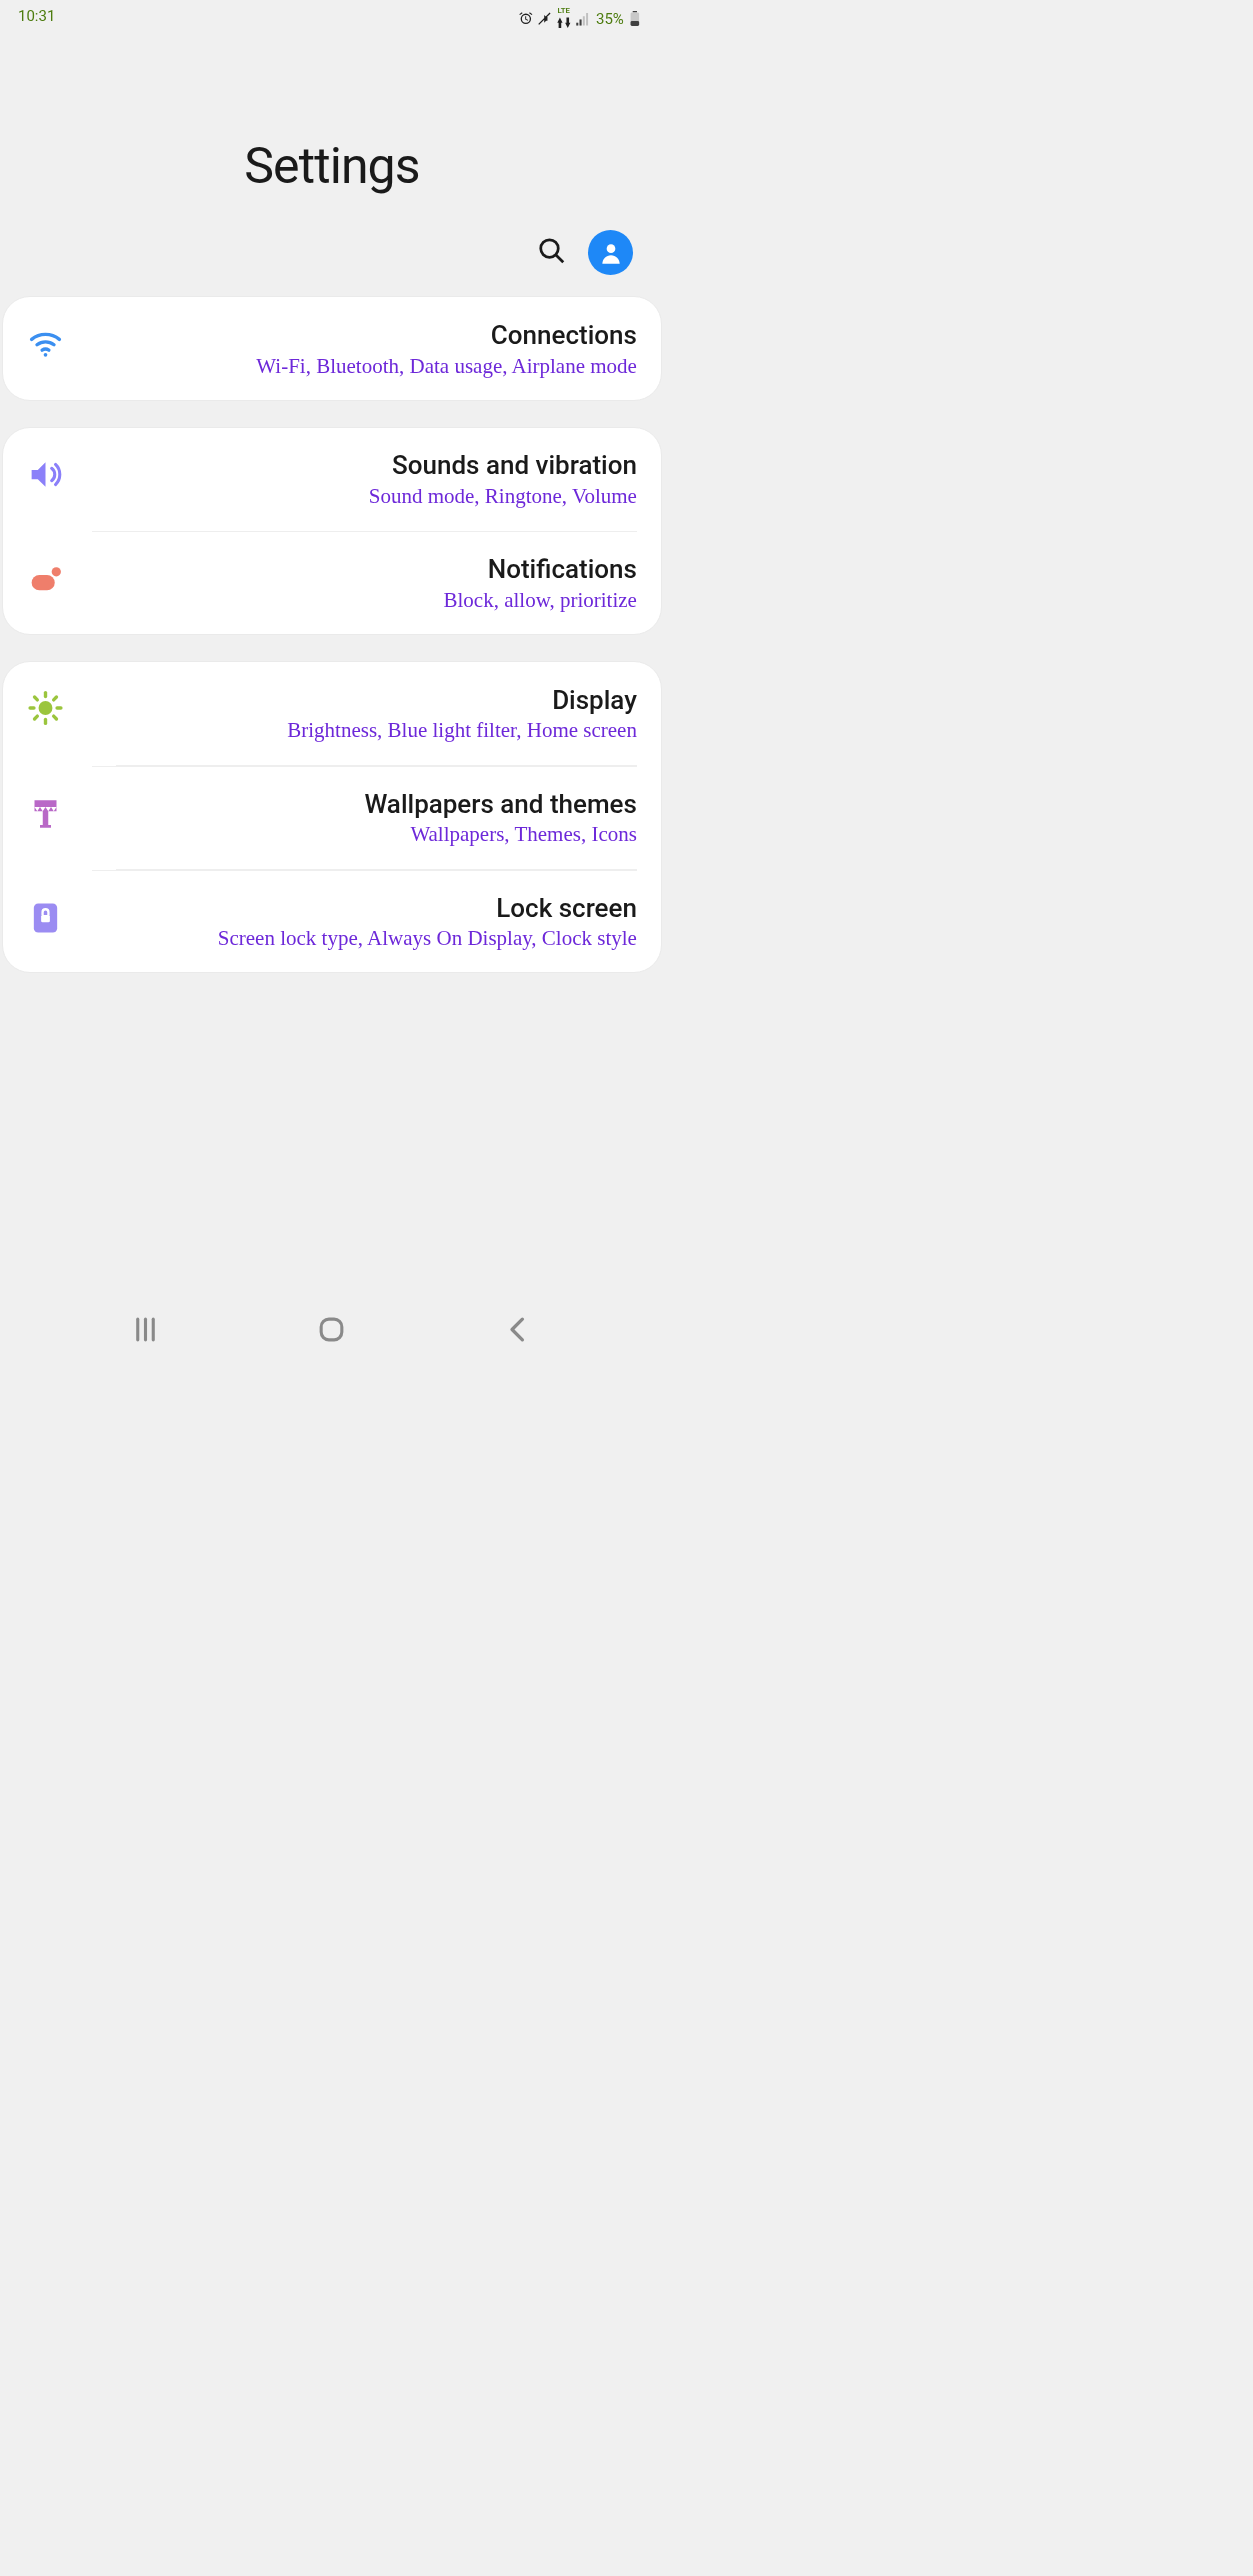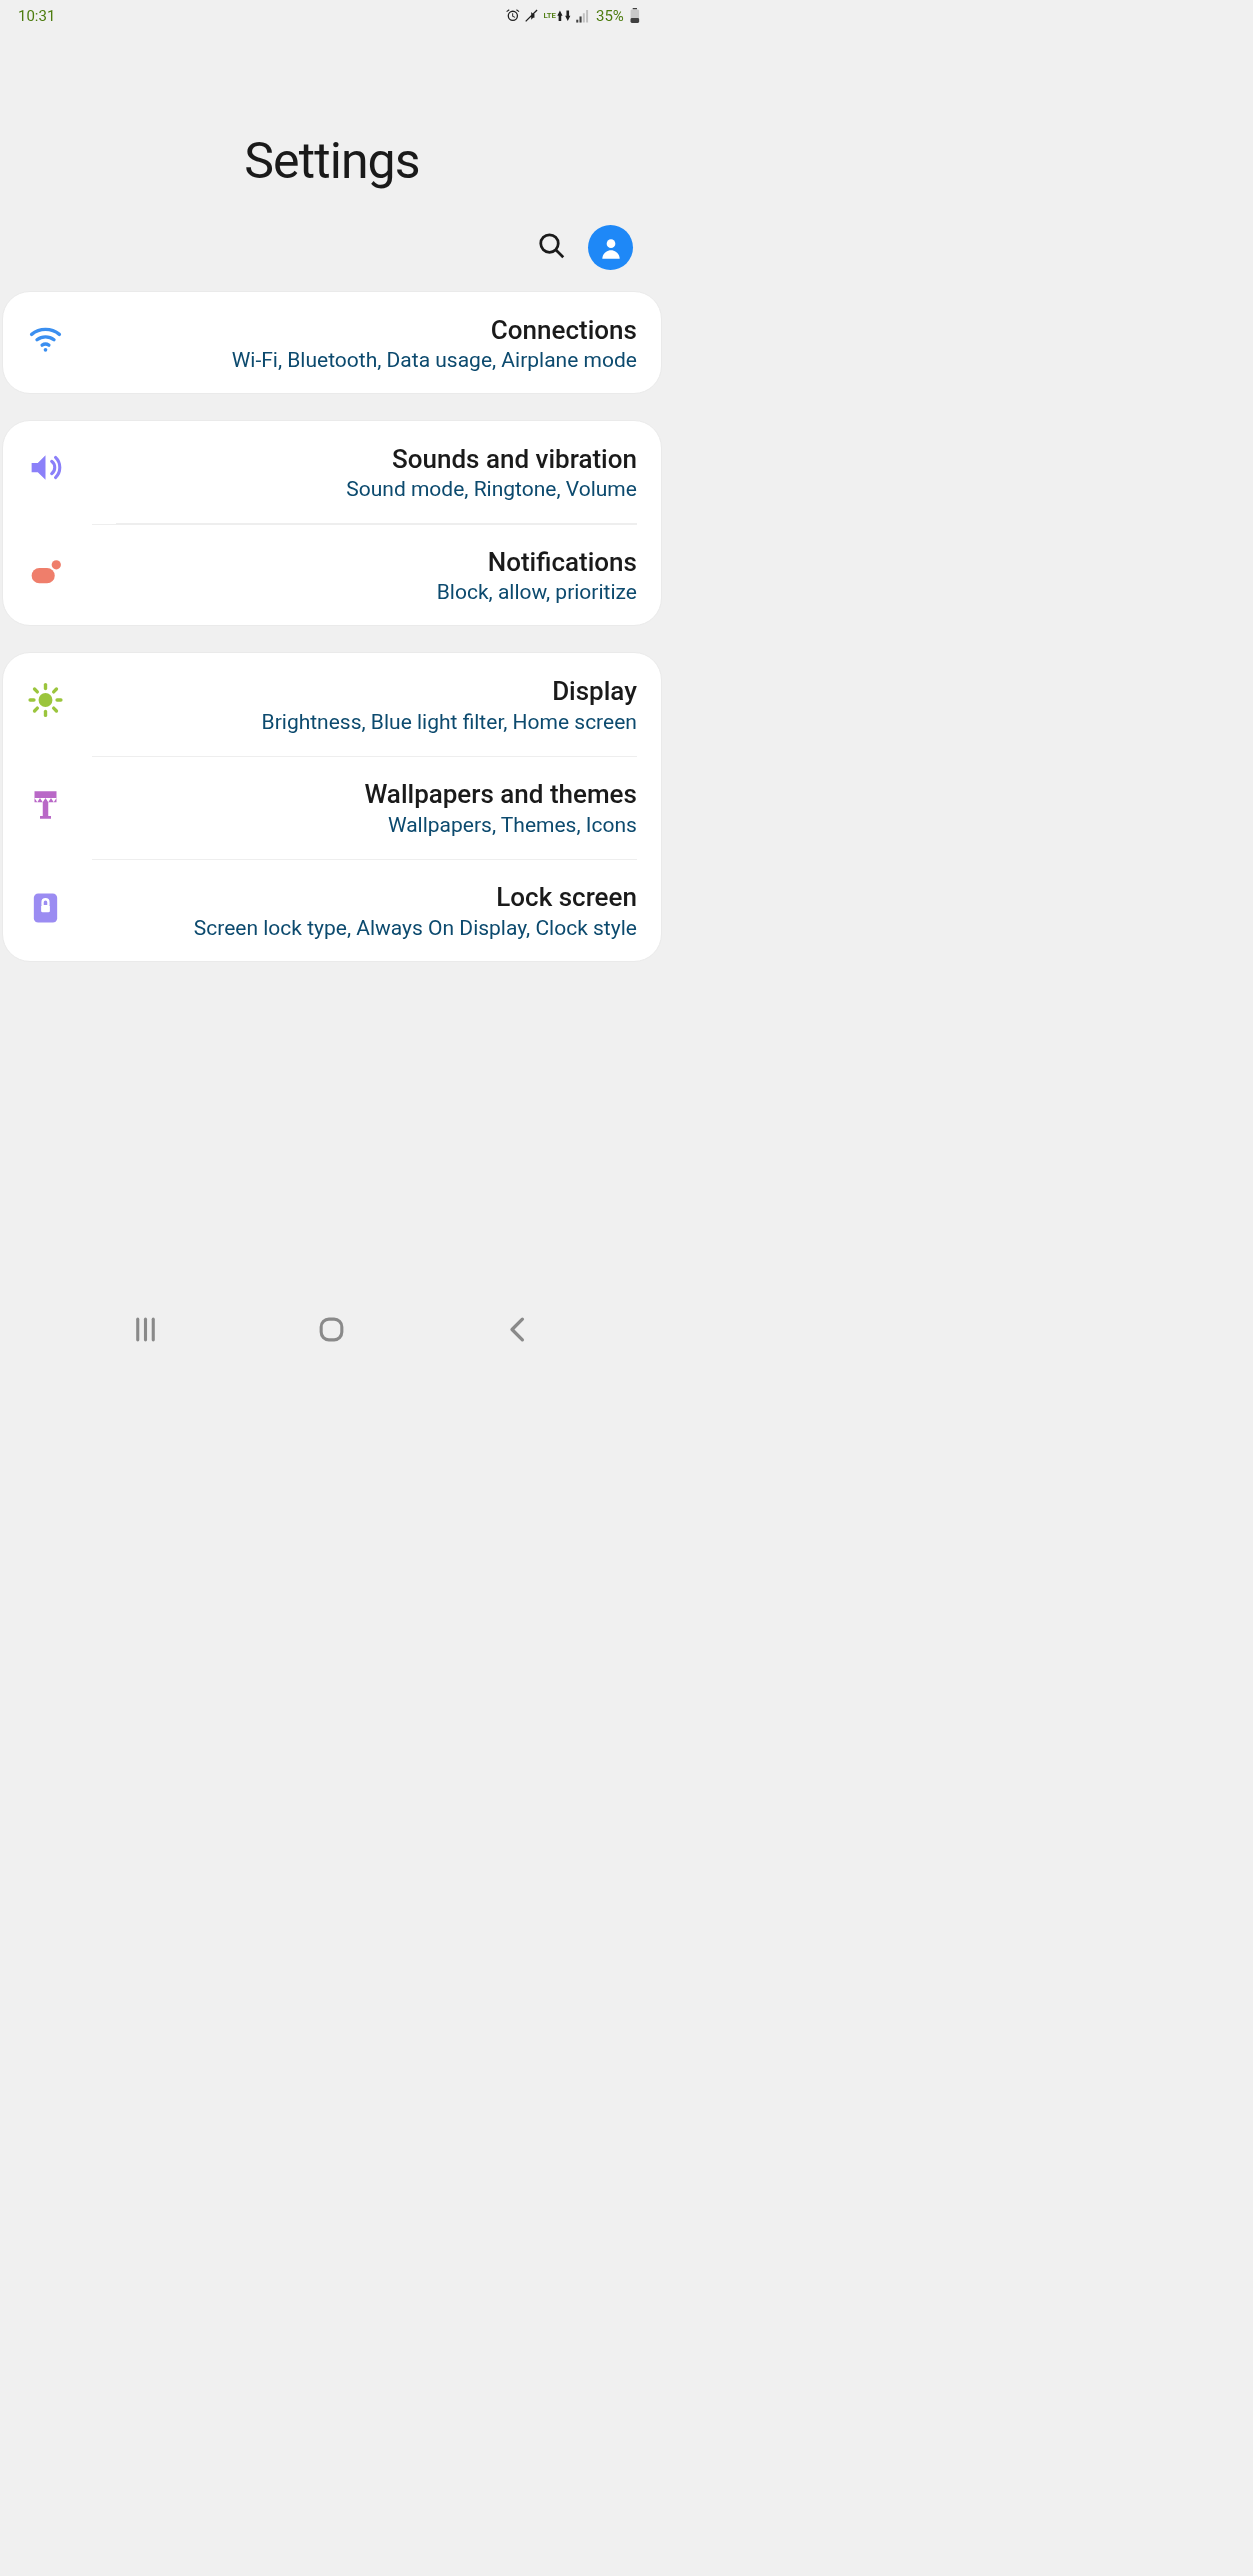--- a/index.html
+++ b/index.html
@@ -3,38 +3,38 @@
   <meta charset="utf-8">
   <style>
     * { margin: 0; padding: 0; box-sizing: border-box; font-family: -apple-system, 'Segoe UI', Roboto, sans-serif; }
     body { width: 664px; height: 1365px; background: #f0f0f0; position: relative; overflow: hidden; }
 
     .status-bar { display: flex; justify-content: space-between; align-items: flex-start; padding: 7px 21px 7px 18px; font-size: 15px; color: #4d7c0f; }
     .status-left { font-size: 15px; font-weight: 400; }
     .status-right { display: flex; align-items: center; gap: 3.5px; font-size: 15px; }
     .status-right svg { width: 15.7px; height: 15.7px; }
     .lte { font-size: 7.8px; font-weight: 600; line-height: 1; text-align: center; }
-    .lte-wrap { display: flex; align-items: center; line-height: 1; }
+    .lte-wrap { display: flex; flex-direction: column; align-items: center; line-height: 1; }
     .battery-text { font-size: 15px; margin-left: 1.7px; }
 
     .hero { display: flex; flex-direction: column; align-items: center; padding-top: 100px; padding-bottom: 35px; }
     .hero-title { font-size: 50px; font-weight: 400; color: #1a1a1a; letter-spacing: -0.9px; }
 
     .toolbar { display: flex; justify-content: flex-end; align-items: center; gap: 21px; padding: 0 31px 21px; }
     .search-btn, .account-btn { cursor: pointer; }
     .account-btn { width: 45px; height: 45px; border-radius: 50%; background: #1e88f7; display: flex; align-items: center; justify-content: center; }
 
     .list { padding: 0 1.7px; text-align: right; }
     .card { background: #fff; border-radius: 28px; margin: 0 0 26px; border: 0.9px solid #eaeaea; overflow: hidden; }
     .row { display: flex; align-items: flex-start; padding: 21px 24.4px; gap: 28px; }
     .row:not(:last-child) .row-text { border-bottom: 0.9px solid #eee; padding-bottom: 22.6px; margin-bottom: -22.6px; }
     .row-text { flex: 1; padding-top: 1.7px; }
     .row-icon { width: 37px; height: 37px; display: flex; align-items: center; justify-content: center; margin-top: 7px; }
     .row-title { font-size: 26px; font-weight: 500; color: #1a1a1a; margin-bottom: 3.5px; }
-    .row-sub { font-size: 21px; color: #0c4a6e; font-weight: 400; }
+    .row-sub { font-size: 21px; color: #6d28d9; font-weight: 400; font-family: Liberation Serif, serif; }
     .sep { height: 0.9px; background: #eee; margin-left: 113px; margin-right: 24.4px; }
 
     .nav-bar { position: absolute; bottom: 0; left: 0; right: 0; height: 68px; background: #f0f0f0; display: flex; justify-content: space-around; align-items: center; padding: 0 52px; }
   </style>
 </head>
 <body>
 
 <div class="status-bar">
   <div class="status-left">10:31</div>
   <div class="status-right">

